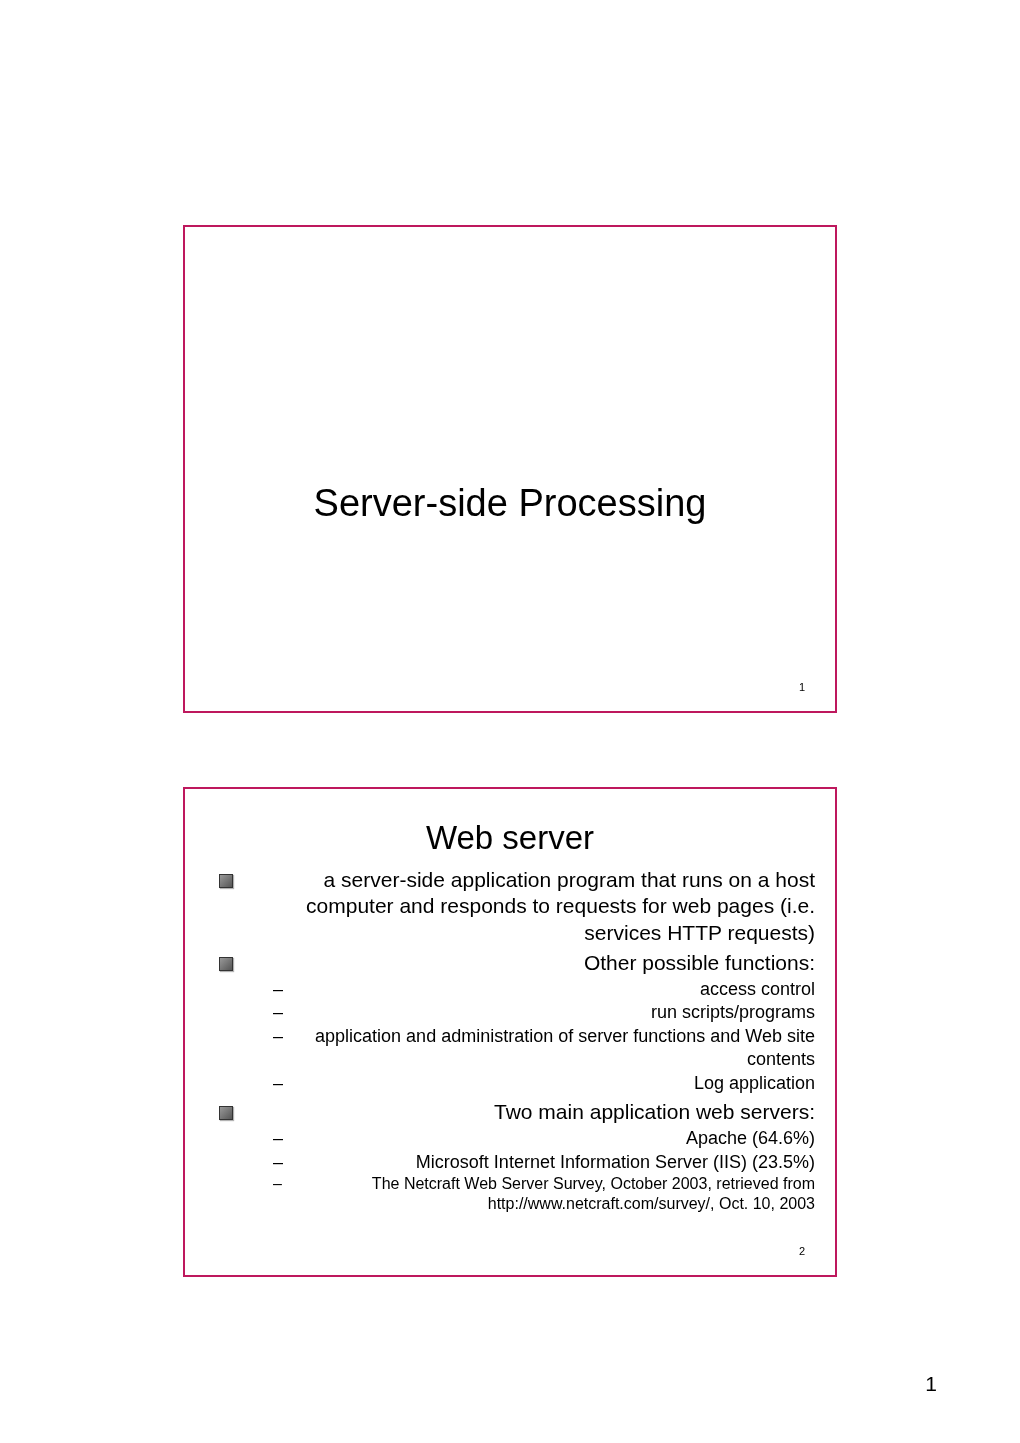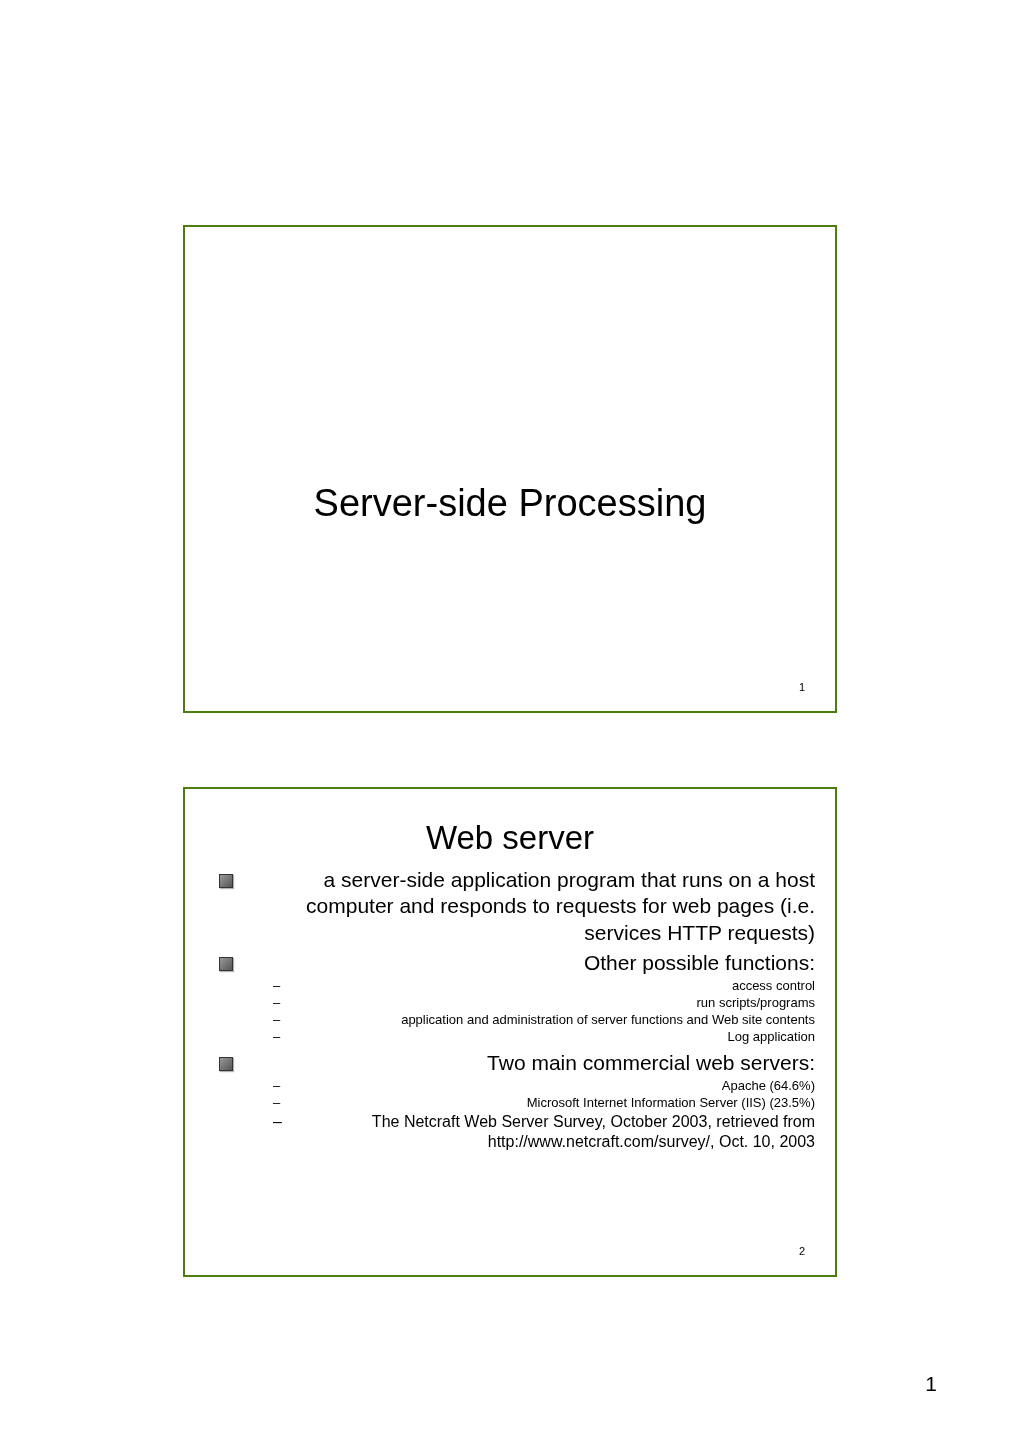--- a/index.html
+++ b/index.html
@@ -11,21 +11,21 @@
       width: 1020px;
       height: 1443px;
       background: #ffffff;
       font-family: Arial, Helvetica, sans-serif;
       position: relative;
     }
     .slide {
       position: absolute;
       left: 183px;
       width: 654px;
-      border: 2px solid #4d7c0f;
+      border: 2px solid #be185d;
       background: #fff;
     }
     .slide-1 {
       top: 225px;
       height: 488px;
     }
     .slide-2 {
       top: 787px;
       height: 490px;
     }
@@ -84,21 +84,21 @@
       border: 1px solid #333;
       box-shadow: 1px 1px 1px rgba(0,0,0,0.3);
     }
     .sub-list {
       list-style: none;
       padding-left: 30px;
       margin-top: 2px;
       margin-bottom: 4px;
     }
     .sub-item {
-      font-size: 13px;
+      font-size: 18px;
       line-height: 1.3;
       color: #000;
       position: relative;
       padding-left: 18px;
     }
     .sub-item::before {
       content: "–";
       position: absolute;
       left: 0;
     }
@@ -142,21 +142,21 @@
       <li class="bullet-item">
         <span>Other possible functions:</span>
         <ul class="sub-list">
           <li class="sub-item">access control</li>
           <li class="sub-item">run scripts/programs</li>
           <li class="sub-item">application and administration of server functions and Web site contents</li>
           <li class="sub-item">Log application</li>
         </ul>
       </li>
       <li class="bullet-item">
-        <span>Two main commercial web servers:</span>
+        <span>Two main application web servers:</span>
         <ul class="sub-list">
           <li class="sub-item">Apache (64.6%)</li>
           <li class="sub-item">Microsoft Internet Information Server (IIS) (23.5%)</li>
           <li class="sub-item-small">The Netcraft Web Server Survey, October 2003, retrieved from http://www.netcraft.com/survey/, Oct. 10, 2003</li>
         </ul>
       </li>
     </ul>
     <div class="slide-number">2</div>
   </div>
 </div>

